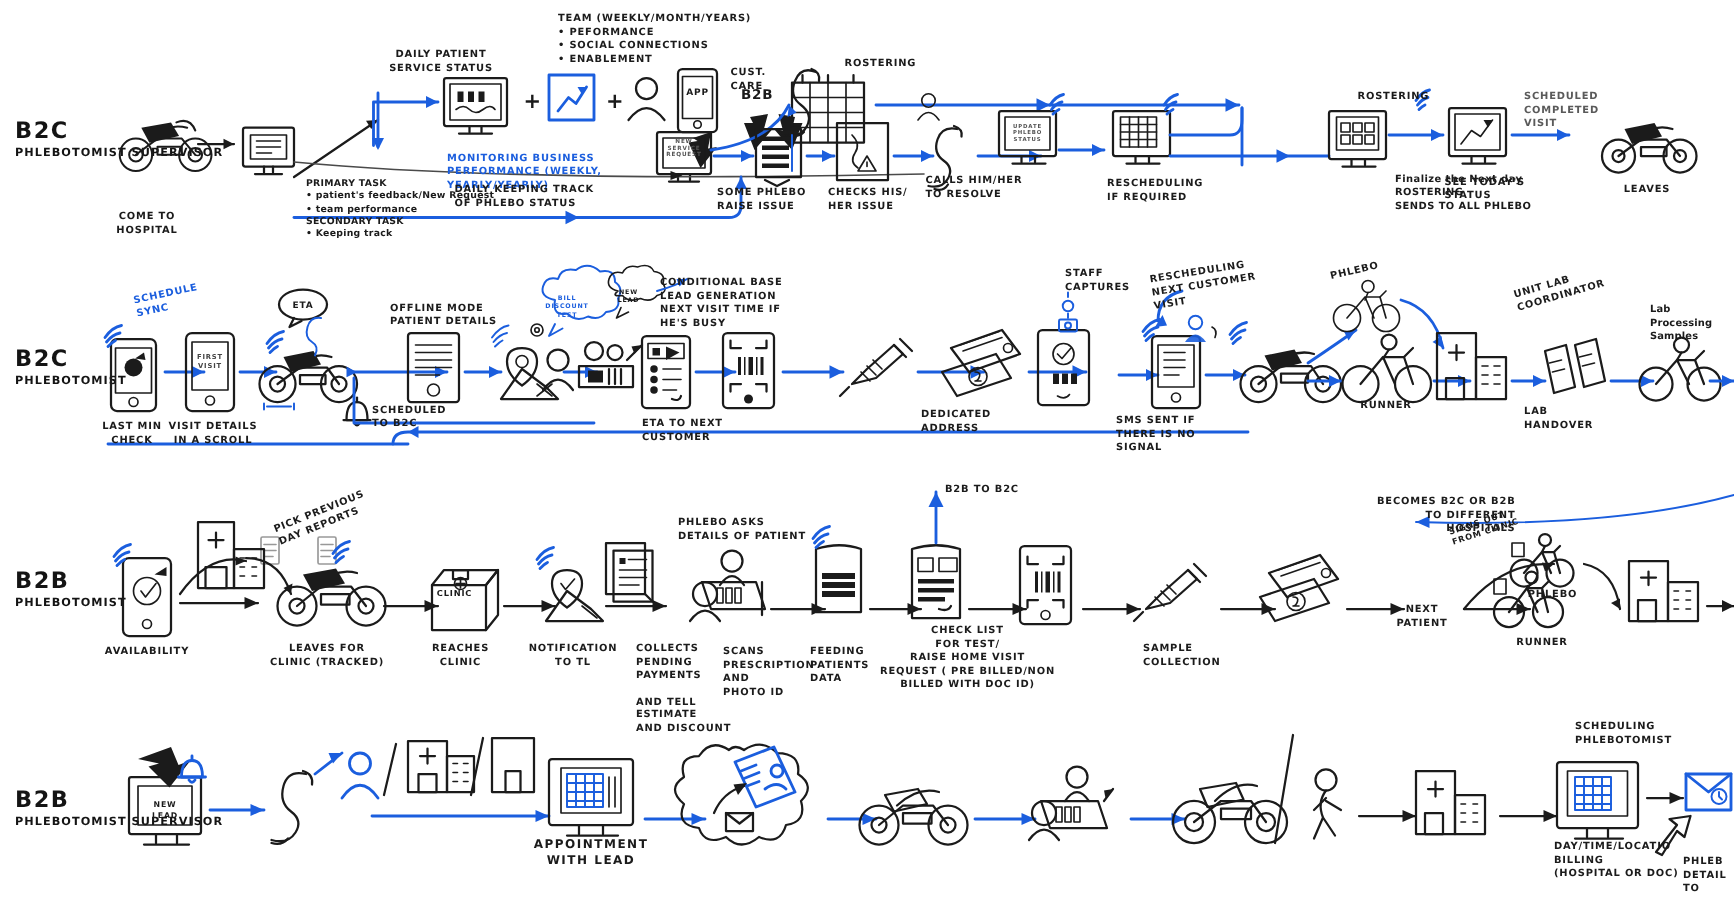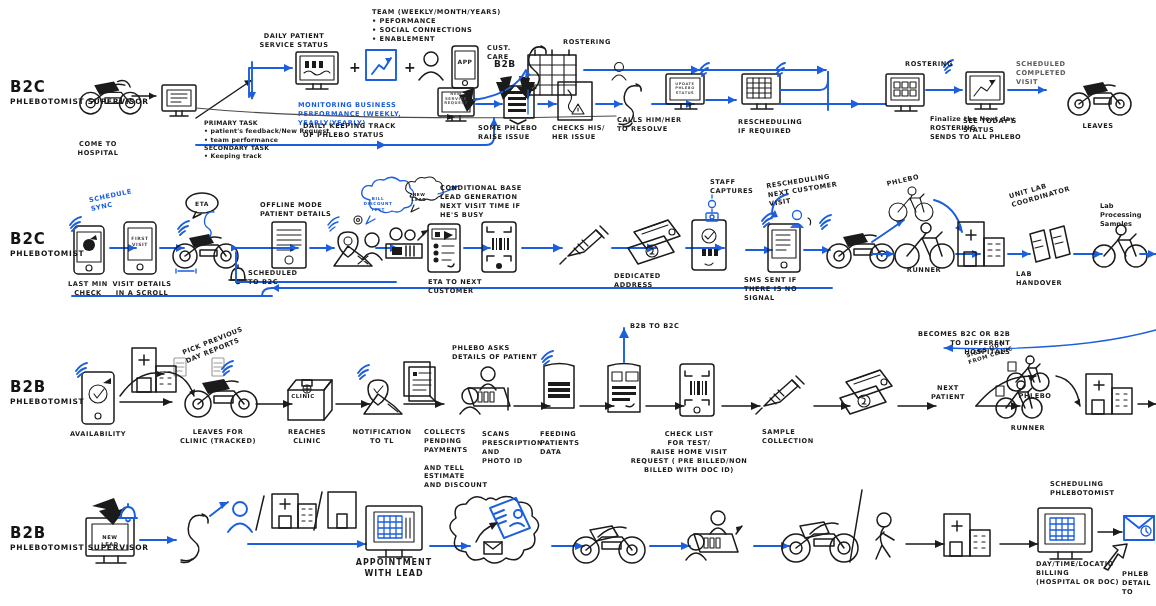--- a/index.html
+++ b/index.html
@@ -859,28 +859,28 @@
 ESTIMATE
 AND DISCOUNT</div>
     <div class="cap l" style="left:482px;top:110px;">SCANS
 PRESCRIPTION
 AND
 PHOTO ID</div>
     <div class="cap l" style="left:540px;top:110px;">FEEDING
 PATIENTS
 DATA</div>
     <div class="cap l" style="left:630px;top:2px;">B2B TO B2C</div>
-    <div class="cap c" style="left:645px;top:110px;margin-left:44px;">CHECK LIST
+    <div class="cap c" style="left:645px;top:96px;">CHECK LIST
 FOR TEST/
 RAISE HOME VISIT
 REQUEST ( PRE BILLED/NON
 BILLED WITH DOC ID)</div>
     <div class="cap l" style="left:762px;top:108px;">SAMPLE
 COLLECTION</div>
-    <div class="cap c" style="left:948px;top:64px;">NEXT
+    <div class="cap c" style="left:948px;top:82px;">NEXT
 PATIENT</div>
     <div class="cap l" style="left:918px;top:10px;text-align:right;">BECOMES B2C OR B2B
 TO DIFFERENT
 HOSPITALS</div>
     <div class="cap l rot" style="left:970px;top:32px;transform:rotate(-18deg);font-size:5.5px;">SIGNS OUT
 FROM CLINIC</div>
     <div class="cap c" style="left:1035px;top:72px;">PHLEBO</div>
     <div class="cap c" style="left:1028px;top:104px;">RUNNER</div>
   </div>
 

